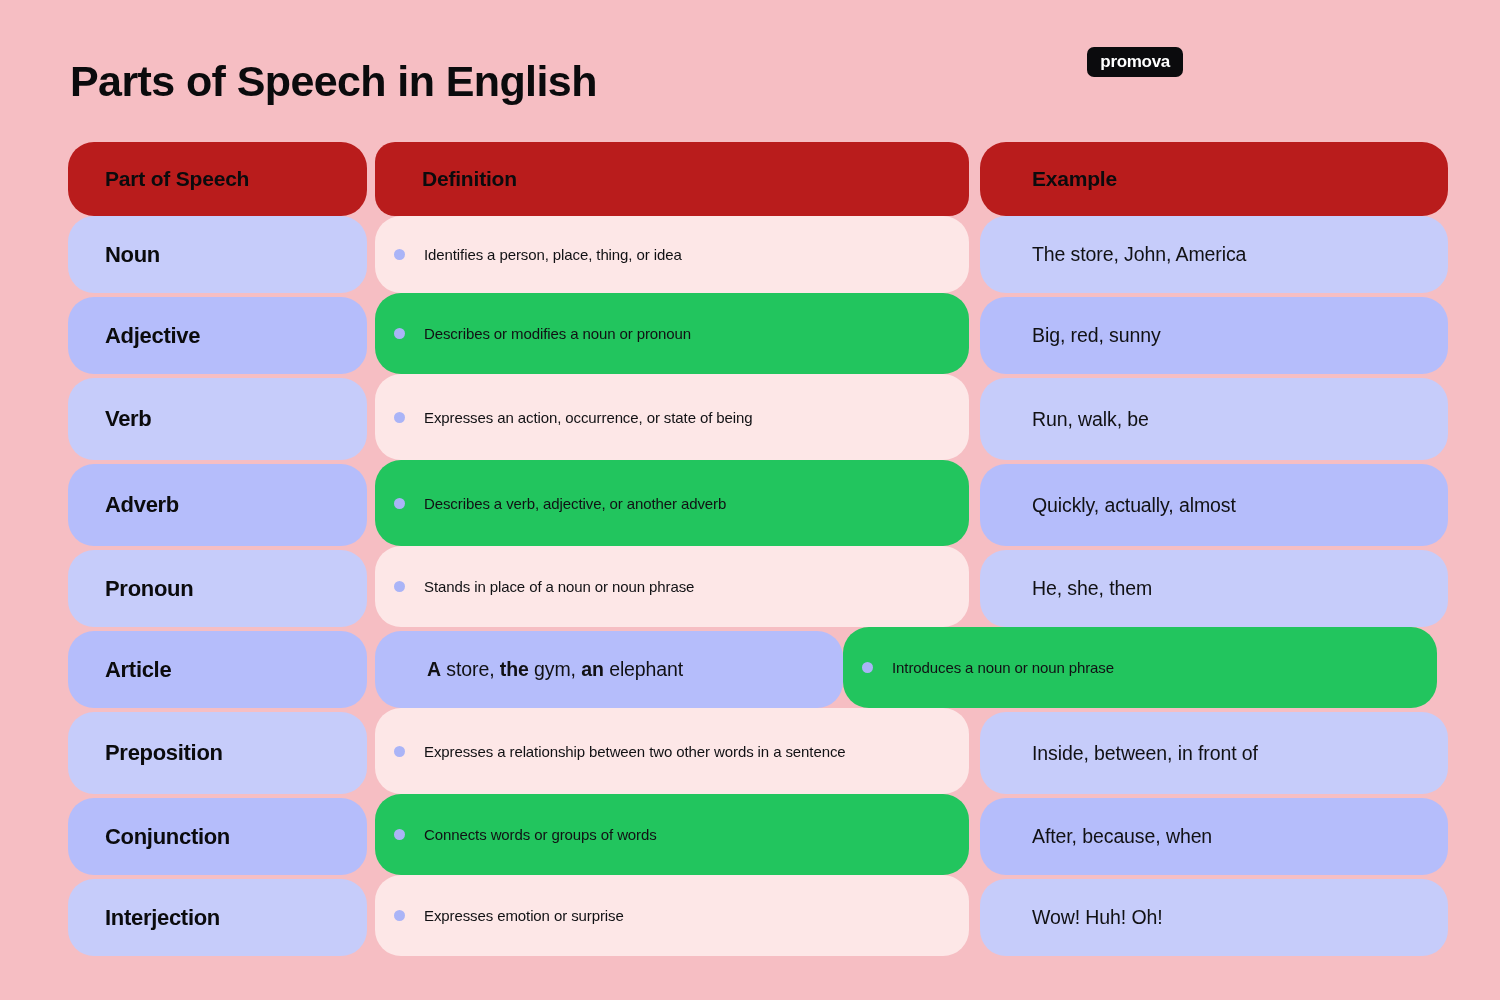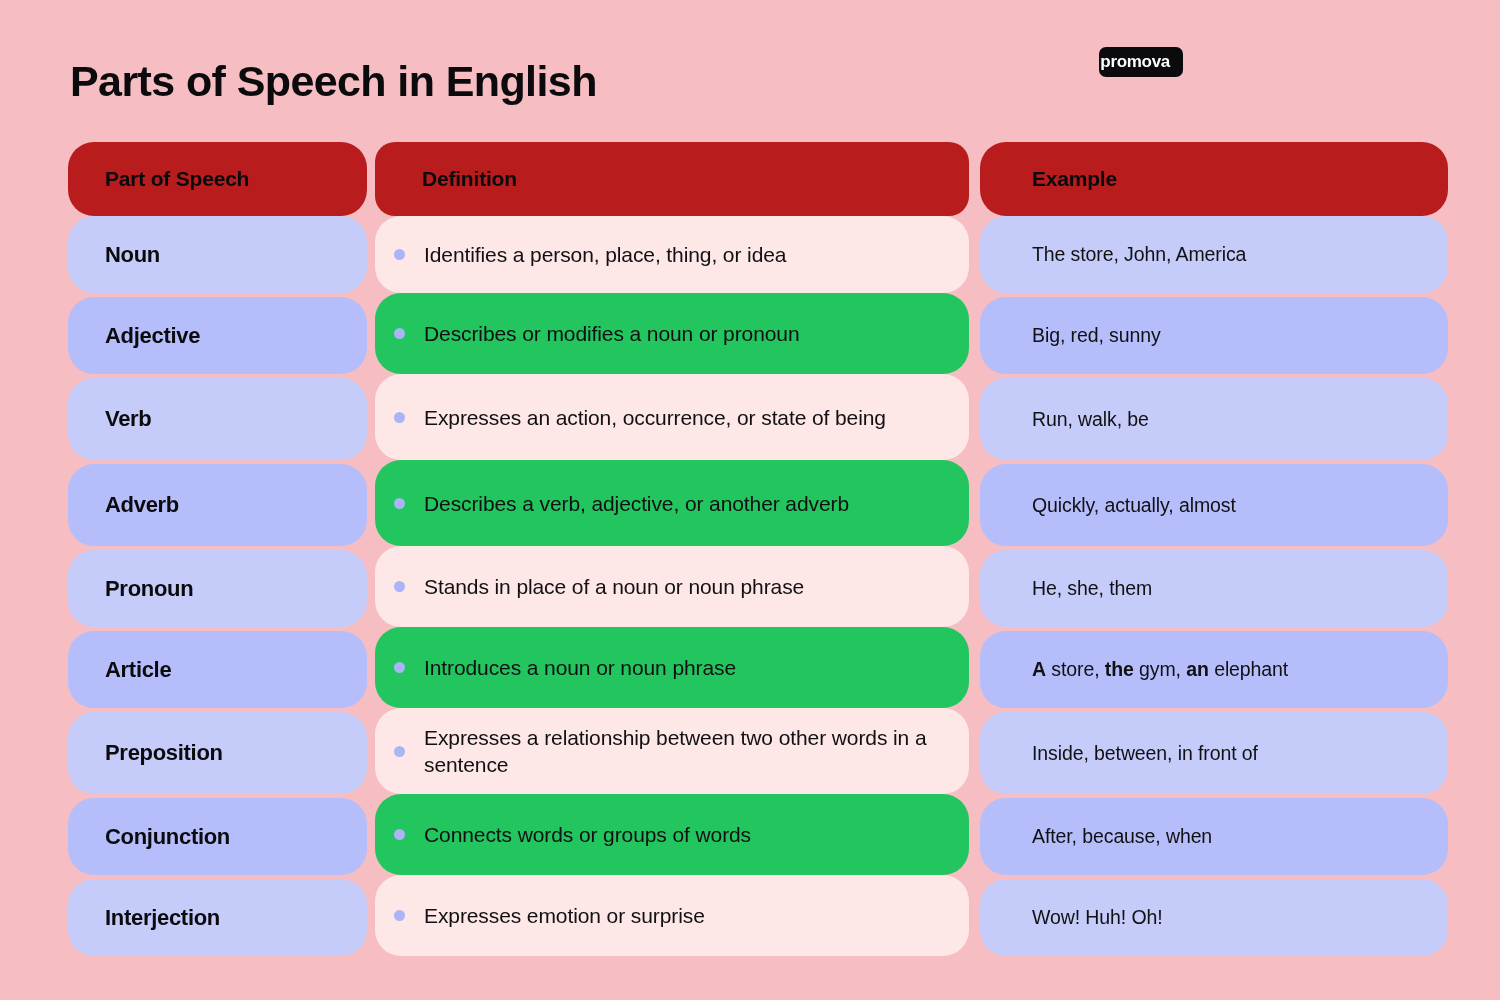--- a/index.html
+++ b/index.html
@@ -34,21 +34,21 @@
     color: #0b0b0d;
     white-space: nowrap;
   }
 
   .brand-logo {
     position: absolute;
     right: 48px;
     top: 47px;
     background: #0b0b0d;
     border-radius: 7px;
-    padding: 6px 13px 7px 1px;
+    padding: 6px 13px 7px 13px;
     display: flex;
     align-items: center;
     justify-content: center;
   }
   .brand-logo-text {
     color: #ffffff;
     font-size: 17px;
     font-weight: 700;
     letter-spacing: -0.3px;
     line-height: 1;
@@ -134,21 +134,21 @@
   }
   .bullet {
     width: 11px;
     height: 11px;
     border-radius: 50%;
     background: #aab4f7;
     flex: 0 0 auto;
     margin-right: 19px;
   }
   .def-text {
-    font-size: 21px;
+    font-size: 15px;
     line-height: 27px;
     color: #111114;
     letter-spacing: -0.1px;
   }
 
   .example-text {
     font-size: 19.5px;
     line-height: 27px;
     color: #111114;
     letter-spacing: -0.1px;
@@ -251,29 +251,29 @@
           </div>
         </div>
         <div class="cell col-ex">
           <span class="example-text">He, she, them</span>
         </div>
       </div>
       <div class="row body-row even">
         <div class="cell col-term">
           <span class="term-label">Article</span>
         </div>
+        <div class="cell col-ex">
+          <span class="example-text"><b>A</b> store, <b>the</b> gym, <b>an</b> elephant</span>
+        </div>
         <div class="cell col-def">
           <div class="def-inner">
             <span class="bullet"></span>
             <span class="def-text">Introduces a noun or noun phrase</span>
           </div>
         </div>
-        <div class="cell col-ex">
-          <span class="example-text"><b>A</b> store, <b>the</b> gym, <b>an</b> elephant</span>
-        </div>
       </div>
       <div class="row body-row odd row-tall">
         <div class="cell col-term">
           <span class="term-label">Preposition</span>
         </div>
         <div class="cell col-def">
           <div class="def-inner">
             <span class="bullet"></span>
             <span class="def-text">Expresses a relationship between two other words in a sentence</span>
           </div>

